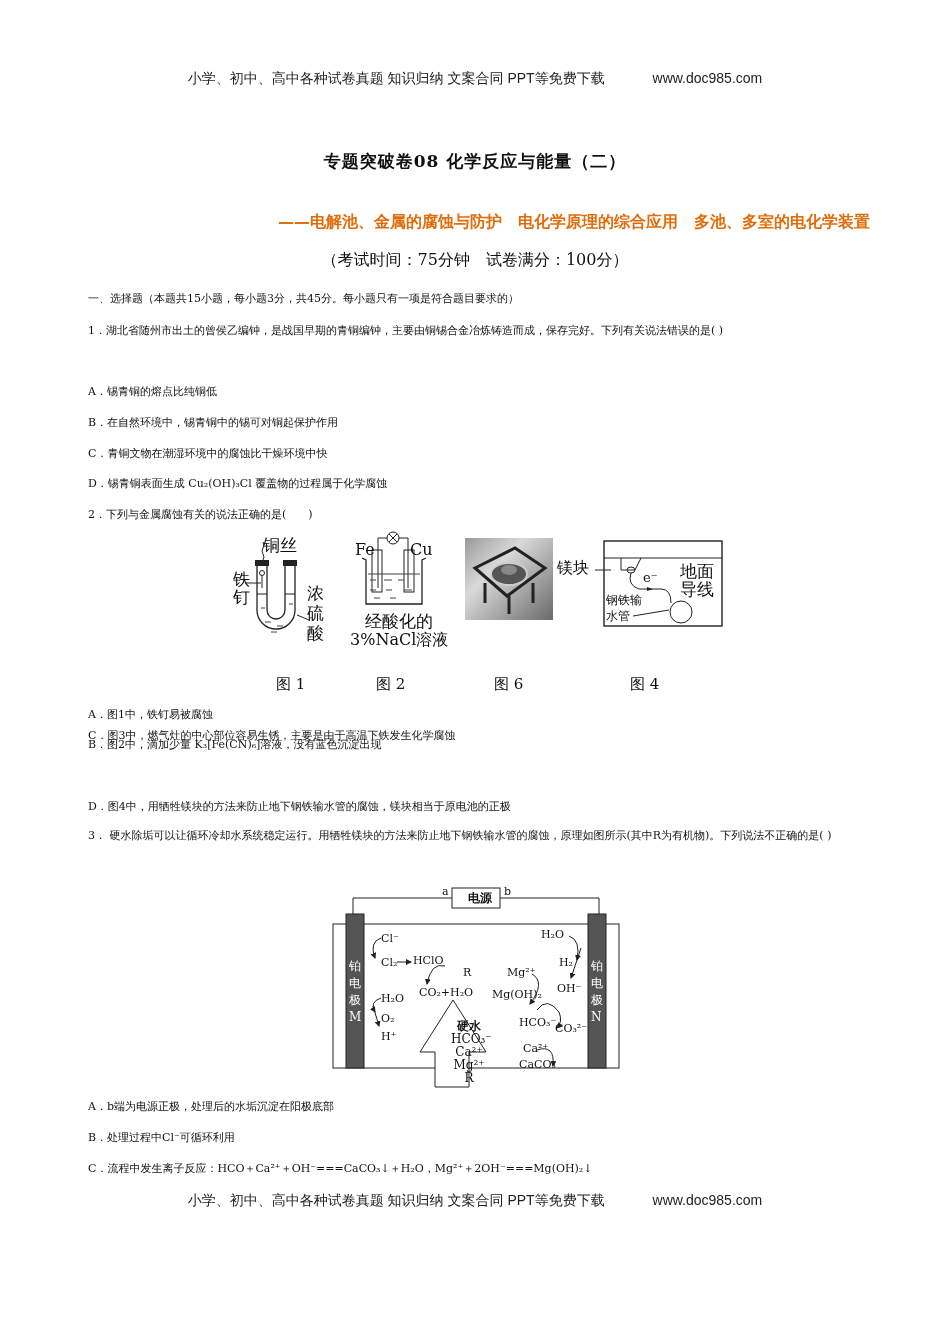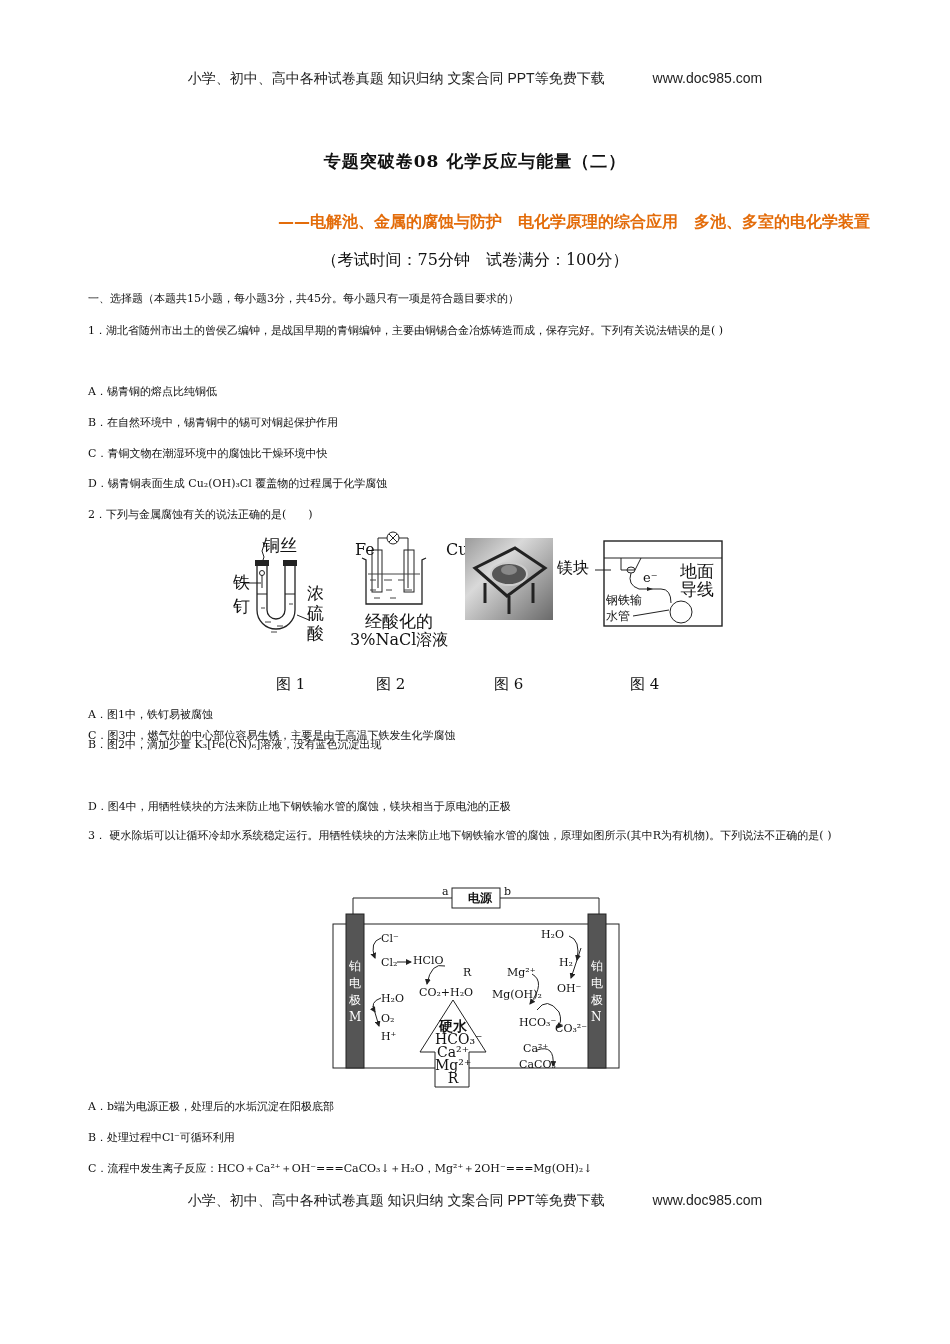--- a/index.html
+++ b/index.html
@@ -70,34 +70,34 @@
     <path d="M32 38 V82 a19 19 0 0 0 38 0 V38" stroke="#222" fill="none" stroke-width="1.3"></path>
     <path d="M42 38 V82 a9 9 0 0 0 18 0 V38" stroke="#222" fill="none" stroke-width="1.3"></path>
     <path d="M32 66 h10 M60 66 h10" stroke="#222"></path>
     <path d="M36 80 h4 M64 76 h4 M40 94 h6 M52 98 h6 M46 104 h6" stroke="#444" stroke-width="1"></path>
     <circle cx="37" cy="45" r="2.5" stroke="#222" fill="none"></circle>
     <line x1="37" y1="47" x2="37" y2="60" stroke="#222"></line>
     <line x1="20" y1="55" x2="36" y2="55" stroke="#222"></line>
     <line x1="72" y1="87" x2="84" y2="92" stroke="#222"></line>
   </svg>
   <div class="dtext" style="left:38px;top:6px;font-size:17px;">铜丝</div>
-  <div class="dtext" style="left:8px;top:42px;font-size:17px;width:18px;white-space:normal;line-height:24px;">铁钉</div>
+  <div class="dtext" style="left:8px;top:42px;font-size:17px;width:18px;white-space:normal;line-height:18px;">铁钉</div>
   <div class="dtext" style="left:82px;top:55px;font-size:17px;width:18px;white-space:normal;line-height:20px;">浓硫酸</div>
 
   <svg width="110" height="90" style="position:absolute;left:135px;top:0;" viewBox="0 0 110 90">
     <circle cx="33" cy="10" r="6" stroke="#222" fill="none"></circle>
     <path d="M29 6 l8 8 M37 6 l-8 8" stroke="#222"></path>
     <path d="M27 10 H18 V60 M39 10 H48 V60" stroke="#222" fill="none"></path>
     <rect x="12" y="22" width="10" height="42" stroke="#222" fill="none"></rect>
     <rect x="44" y="22" width="10" height="42" stroke="#222" fill="none"></rect>
     <path d="M2 30 L6 32 V76 H62 V32 L66 30" stroke="#222" fill="none" stroke-width="1.3"></path>
     <path d="M8 46 h52 M10 52 h6 M24 52 h8 M38 52 h6 M10 62 h6 M26 62 h6 M44 62 h8 M14 70 h6 M30 70 h6" stroke="#444"></path>
   </svg>
   <div class="dtext" style="left:130px;top:12px;font-size:16px;">Fe</div>
-  <div class="dtext" style="left:185px;top:12px;font-size:16px;padding-left:36px;">Cu</div>
+  <div class="dtext" style="left:185px;top:12px;font-size:16px;">Cu</div>
   <div class="dtext" style="left:140px;top:82px;font-size:17px;">经酸化的</div>
   <div class="dtext" style="left:125px;top:102px;font-size:16px;">3%NaCl溶液</div>
 
   <div style="position:absolute;left:240px;top:10px;width:88px;height:82px;background:linear-gradient(135deg,#9a9a9a 0%,#d9d9d9 35%,#6a6a6a 100%);">
     <svg width="88" height="82" viewBox="0 0 88 82">
       <path d="M10 30 L50 10 L80 30 L42 58 Z" stroke="#222" fill="none" stroke-width="3"></path>
       <ellipse cx="44" cy="36" rx="18" ry="11" fill="#555" stroke="#ccc" stroke-width="2"></ellipse>
       <ellipse cx="44" cy="32" rx="8" ry="5" fill="#888"></ellipse>
       <path d="M20 45 v20 M68 45 v20 M44 58 v18" stroke="#222" stroke-width="3"></path>
     </svg>
@@ -193,21 +193,21 @@
   <div class="dtext" style="left:214px;top:46px;">H₂O</div>
   <div class="dtext" style="left:232px;top:74px;">H₂</div>
   <div class="dtext" style="left:180px;top:84px;">Mg²⁺</div>
   <div class="dtext" style="left:230px;top:100px;">OH⁻</div>
   <div class="dtext" style="left:165px;top:106px;">Mg(OH)₂</div>
   <div class="dtext" style="left:192px;top:134px;">HCO₃⁻</div>
   <div class="dtext" style="left:228px;top:140px;">CO₃²⁻</div>
   <div class="dtext" style="left:196px;top:160px;">Ca²⁺</div>
   <div class="dtext" style="left:192px;top:176px;">CaCO₃</div>
 
-  <div style="position:absolute;left:108px;top:138px;width:36px;text-align:center;font-size:14px;line-height:13px;">
+  <div style="position:absolute;left:124px;top:138px;width:36px;text-align:center;font-size:12px;line-height:13px;">
     <div style="font-weight:bold;">硬水</div>
     <div>HCO₃⁻</div>
     <div>Ca²⁺</div>
     <div>Mg²⁺</div>
     <div>R</div>
   </div>
 </div>
 
 <div class="line" style="top:1097px;">
   <span>A．</span><span>b端为电源正极，处理后的水垢沉淀在阳极底部</span>

